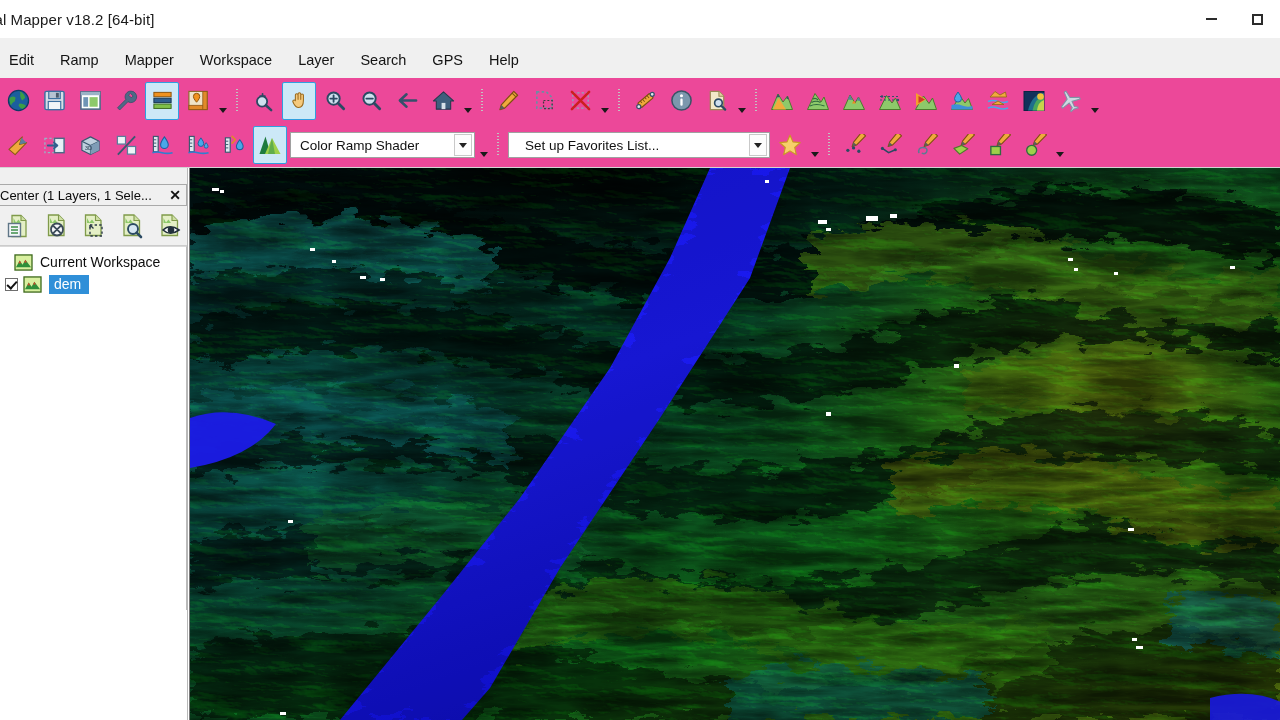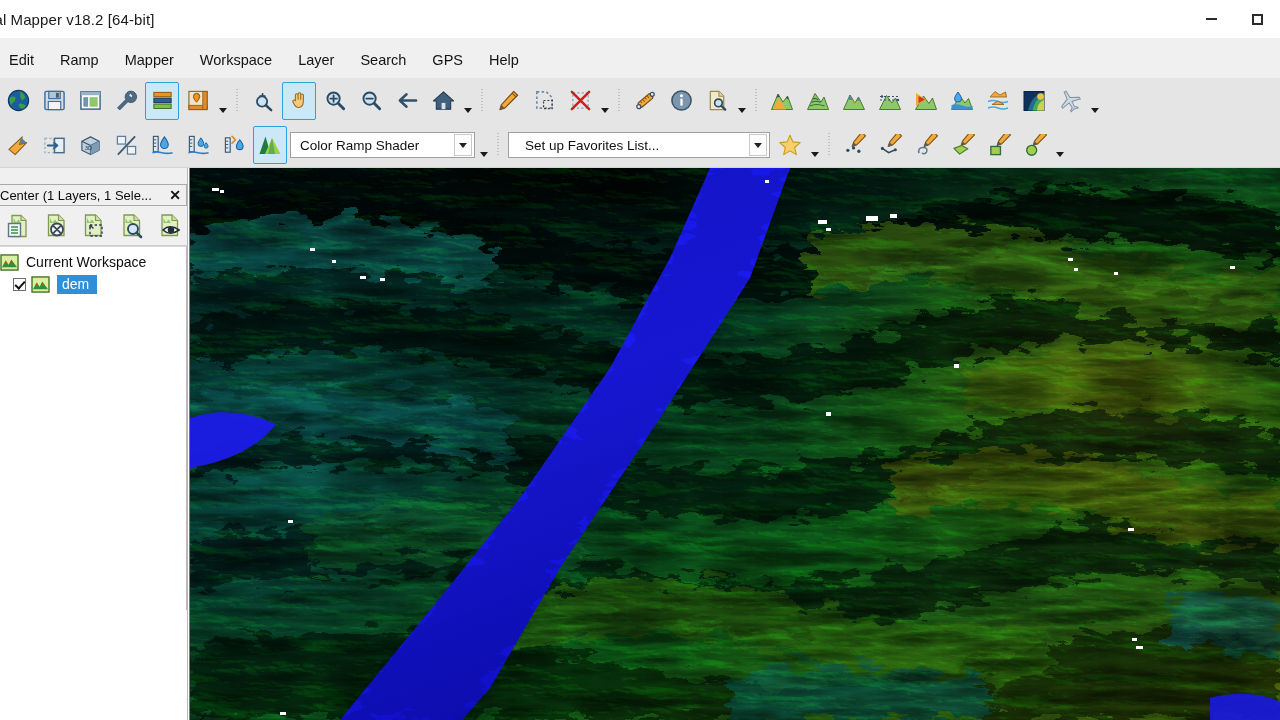--- a/index.html
+++ b/index.html
@@ -34,21 +34,21 @@
     border-bottom: 1px solid #e3e3e3;
   }
   .menu-item {
     font-size: 14.5px; color: #141414; padding: 0 13px; line-height: 40px;
     white-space: nowrap; cursor: default;
   }
   .menu-item:first-child { margin-left: -4px; }
 
   
   .toolbar {
-    position: absolute; left: 0; width: 1280px; background: #e5e5e5;
+    position: absolute; left: 0; width: 1280px; background: #ec4899;
     display: flex; align-items: center;
   }
   #toolbar1 { top: 78px; height: 45px; }
   #toolbar2 { top: 123px; height: 45px; border-bottom: 1px solid #d4d4d4; }
   .tb-btn {
     width: 34px; height: 38px; display: flex; align-items: center; justify-content: center;
     border: 1px solid transparent; border-radius: 2px; margin: 0 1px; position: relative;
     flex: 0 0 auto;
   }
   .tb-btn.active { background: #cce8f7; border-color: #2f9fe0; }
@@ -103,22 +103,22 @@
     padding-left: 0px; border-bottom: 1px solid #cccccc;
   }
   .pt-btn {
     width: 38px; height: 36px; display: flex; align-items: center; justify-content: center;
     border: 1px solid transparent; border-radius: 2px; flex: 0 0 auto;
   }
   .panel-tree {
     flex: 1; background: #ffffff; border-top: 1px solid #d9d9d9;
     border-right: 1px solid #b9b9b9; padding-top: 4px; overflow: hidden;
   }
-  .tree-row { display: flex; align-items: center; height: 22px; padding-left: 0px; }
-  .tree-row.indent { padding-left: 12px; }
+  .tree-row { display: flex; align-items: center; height: 22px; padding-left: 14px; }
+  .tree-row.indent { padding-left: 4px; }
   .tree-chk {
     width: 13px; height: 13px; border: 1px solid #6e6e6e; background: #fff;
     margin-left: 1px; margin-right: 5px; position: relative; flex: 0 0 auto;
   }
   .tree-chk::after {
     content: ""; position: absolute; left: 3px; top: 0px; width: 4px; height: 8px;
     border: solid #111; border-width: 0 2px 2px 0; transform: rotate(42deg);
   }
   .tree-icon { width: 19px; height: 17px; margin-right: 7px; flex: 0 0 auto; }
   .tree-label { font-size: 14px; color: #0d0d0d; white-space: nowrap; }

